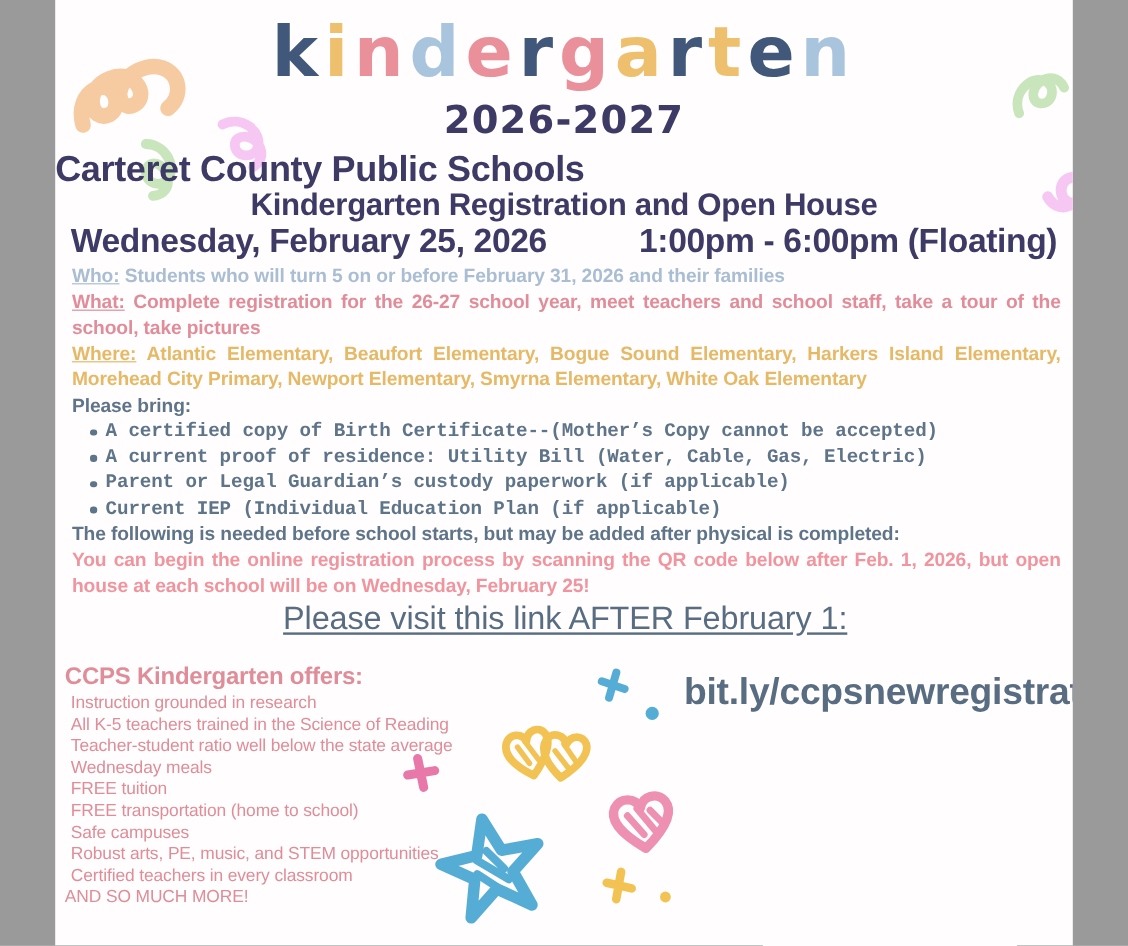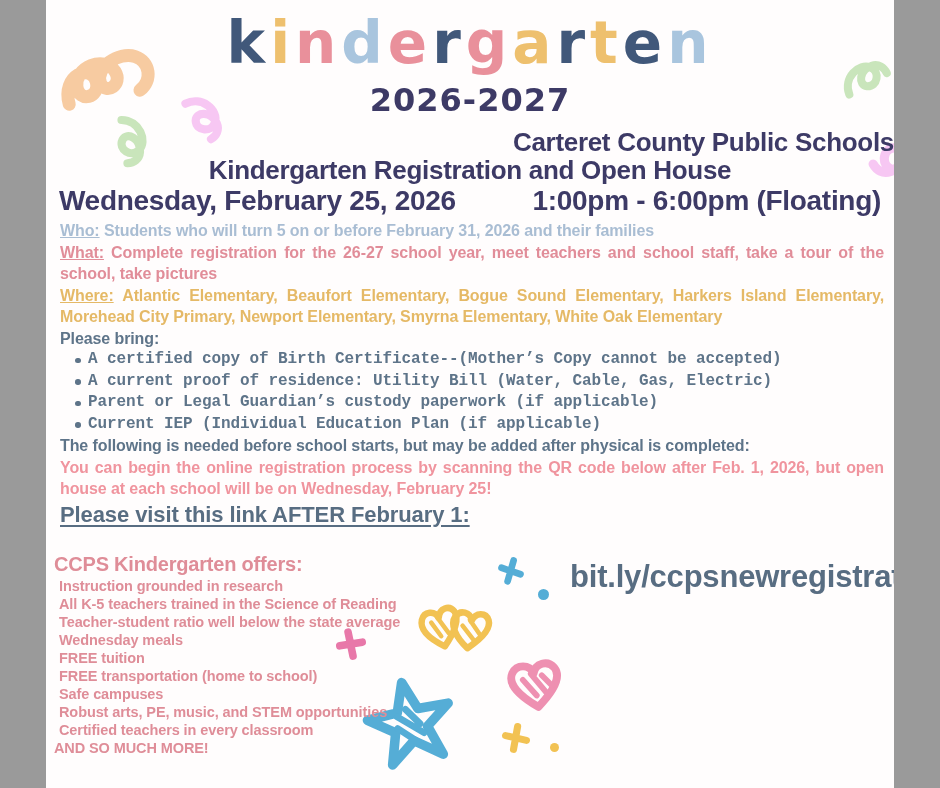--- a/index.html
+++ b/index.html
@@ -12,42 +12,42 @@
   
   .title-row{
     text-align:center;margin-top:6px;height:78px;line-height:74px;
     font-family:"DejaVu Sans",sans-serif;font-weight:800;font-size:58px;letter-spacing:5px;
   }
   .t-letter{display:inline-block;}
   .years{
     text-align:center;font-family:"DejaVu Sans",sans-serif;font-weight:800;
     font-size:32px;line-height:32px;color:var(--heading-navy);letter-spacing:1px;
   }
-  .school{text-align:right;font-size:26px;font-weight:700;color:var(--heading-navy);margin-top:11px;line-height:30px;letter-spacing:-0.3px;}
+  .school{text-align:left;font-size:30px;font-weight:700;color:var(--heading-navy);margin-top:11px;line-height:30px;letter-spacing:-0.3px;}
   .subtitle{text-align:center;font-size:26px;font-weight:700;color:var(--heading-navy);line-height:27px;letter-spacing:-0.3px;}
   .date-row{display:flex;justify-content:space-between;padding:0 13px;margin-top:1px;
     font-size:28px;font-weight:700;color:var(--heading-navy);line-height:32px;letter-spacing:-0.3px;}
   
   .main-text{padding:3px 10px 0 14px;font-size:16px;font-weight:700;line-height:21.5px;letter-spacing:-0.1px;}
   .detail-row{text-align:justify;}
   .detail-label{text-decoration:underline;}
   .body-heading{color:var(--body-slate);}
   ul.bullets{margin:0;padding:0;list-style:none;color:var(--body-slate);font-family:Liberation Mono, monospace;}
   ul.bullets li{position:relative;padding-left:28px;}
   ul.bullets li::before{content:'';position:absolute;left:15px;top:8.5px;width:5.5px;height:5.5px;border-radius:50%;background:var(--body-slate);}
   .qr-note{color:var(--note-pink);text-align:justify;}
   .link-heading{
-    text-align:left;padding-right:2px;margin-top:3px;
-    font-size:22px;font-weight:700;line-height:24px;color:var(--link-slate);
+    text-align:center;padding-right:2px;margin-top:3px;
+    font-size:27px;font-weight:400;line-height:24px;color:var(--link-slate);
     text-decoration:underline;text-underline-offset:3px;
   }
   
   .offers{position:absolute;z-index:2;left:8px;top:551px;width:450px;color:var(--offers-pink);}
   .offers-heading{font-size:20px;font-weight:800;line-height:26px;letter-spacing:-0.2px;}
-  .offer-item{font-size:14.5px;font-weight:700;line-height:18px;margin-left:5px;letter-spacing:-0.1px;}
+  .offer-item{font-size:14.5px;font-weight:400;line-height:18px;margin-left:5px;letter-spacing:-0.1px;}
   .offer-item:last-child{margin-left:0;}
   
   .bitly{position:absolute;z-index:2;left:524px;top:559px;font-size:31px;font-weight:700;color:var(--link-slate);letter-spacing:-0.2px;}
   
   .dec{position:absolute;z-index:1;}
   .dec svg{display:block;overflow:visible;}
   .dec path{fill:none;stroke-linecap:round;stroke-linejoin:round;}
   .c-orange path{stroke:var(--dec-orange);}
   .c-green path{stroke:var(--dec-green);}
   .c-pinklight path{stroke:var(--dec-pink-light);}

